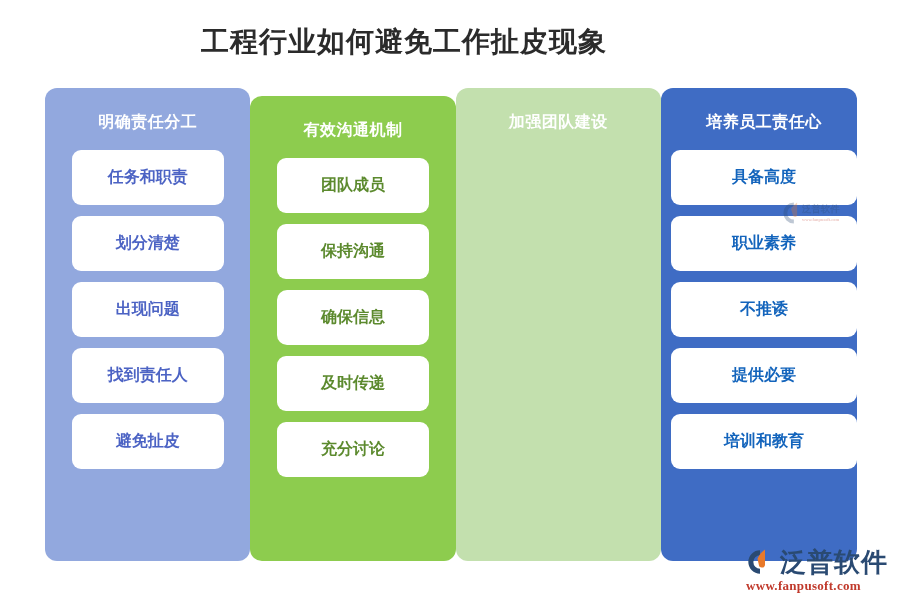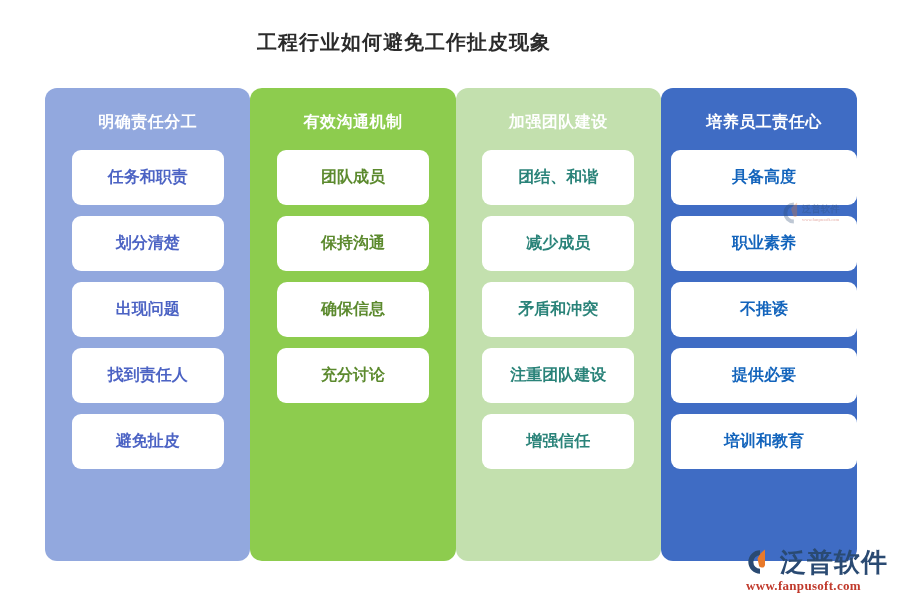--- a/index.html
+++ b/index.html
@@ -21,21 +21,21 @@
     height: 600px;
     box-sizing: border-box;
   }
 
   .page-title {
     position: absolute;
     top: 22px;
     left: 0;
     width: 808px;
     text-align: center;
-    font-size: 20px;
+    font-size: 28px;
     font-weight: bold;
     color: #2b2b2b;
     letter-spacing: 1px;
     line-height: 40px;
     white-space: nowrap;
   }
 
   .columns {
     position: absolute;
     top: 88px;
@@ -155,39 +155,33 @@
       <div class="col-header" style="color: rgb(255, 255, 255);">明确责任分工</div>
       <div class="cards">
         <div class="card" style="color: rgb(76, 99, 196);">任务和职责</div>
         <div class="card" style="color: rgb(76, 99, 196);">划分清楚</div>
         <div class="card" style="color: rgb(76, 99, 196);">出现问题</div>
         <div class="card" style="color: rgb(76, 99, 196);">找到责任人</div>
         <div class="card" style="color: rgb(76, 99, 196);">避免扯皮</div>
       </div>
     </div>
 
-    <div class="column" id="col1" style="background: rgb(141, 204, 78);">
+    <div class="column" id="col1" style="background: rgb(141, 204, 78); margin-top: 8px;">
       <div class="col-header" style="color: rgb(255, 255, 255);">有效沟通机制</div>
       <div class="cards">
         <div class="card" style="color: rgb(92, 138, 46);">团队成员</div>
         <div class="card" style="color: rgb(92, 138, 46);">保持沟通</div>
         <div class="card" style="color: rgb(92, 138, 46); border-radius: 10px;">确保信息</div>
+        <div class="card" style="color: rgb(92, 138, 46);">及时传递</div>
         <div class="card" style="color: rgb(92, 138, 46);">充分讨论</div>
       </div>
     </div>
 
     <div class="column" id="col2" style="background: rgb(195, 224, 174);">
       <div class="col-header" style="color: rgb(255, 255, 255);">加强团队建设</div>
-      <div class="cards">
-        <div class="card" style="color: rgb(42, 131, 121);">团结、和谐</div>
-        <div class="card" style="color: rgb(42, 131, 121);">减少成员</div>
-        <div class="card" style="color: rgb(42, 131, 121);">矛盾和冲突</div>
-        <div class="card" style="color: rgb(42, 131, 121);">注重团队建设</div>
-        <div class="card" style="color: rgb(42, 131, 121);">增强信任</div>
-      </div>
     </div>
 
     <div class="column wide" id="col3" style="background: rgb(63, 108, 196); padding-left: 10px;">
       <div class="col-header" style="color: rgb(255, 255, 255);">培养员工责任心</div>
       <div class="cards">
         <div class="card" style="color: rgb(19, 100, 188);">具备高度</div>
         <div class="card" style="color: rgb(19, 100, 188);">职业素养</div>
         <div class="card" style="color: rgb(19, 100, 188);">不推诿</div>
         <div class="card" style="color: rgb(19, 100, 188);">提供必要</div>
         <div class="card" style="color: rgb(19, 100, 188);">培训和教育</div>

